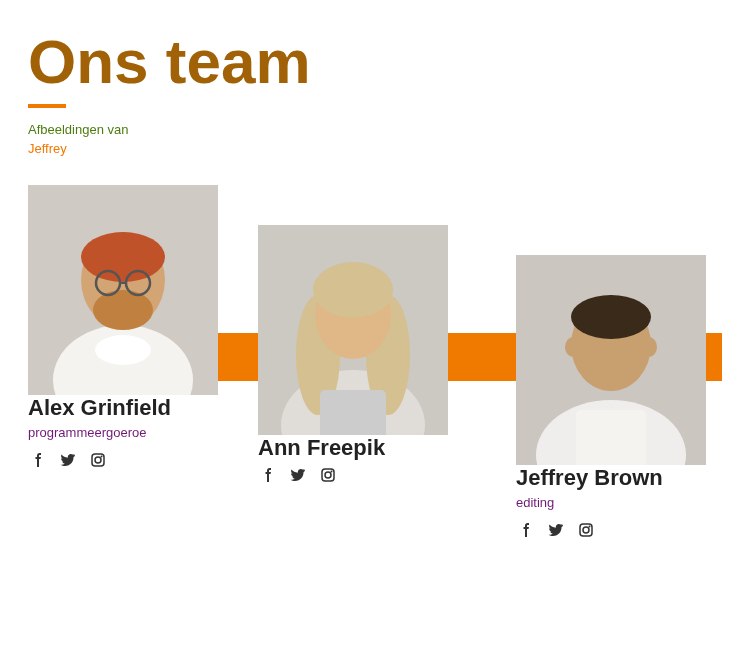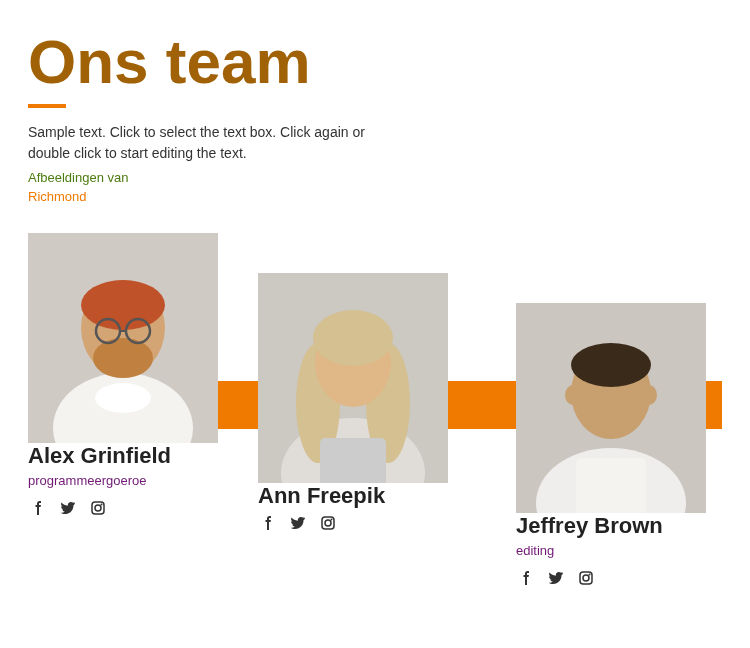--- a/index.html
+++ b/index.html
@@ -143,23 +143,22 @@
     }
   </style>
 </head>
 <body>
 
 <div class="page-container">
 
   
   <h1 class="title">Ons team</h1>
   <div class="title-underline"></div>
-  <p class="description">Sample text. Click to select the text box. Click again or double click to start editing the text.</p>
   <p class="attribution">Afbeeldingen van</p>
-  <a class="attribution-link" href="#">Richmond</a>
+  <a class="attribution-link" href="#">Jeffrey</a>
 
   
   <div class="team-section">
 
     <div class="orange-bar"></div>
 
     <div class="team-grid">
 
       <div class="team-member member-1">
         <div class="photo-box">

